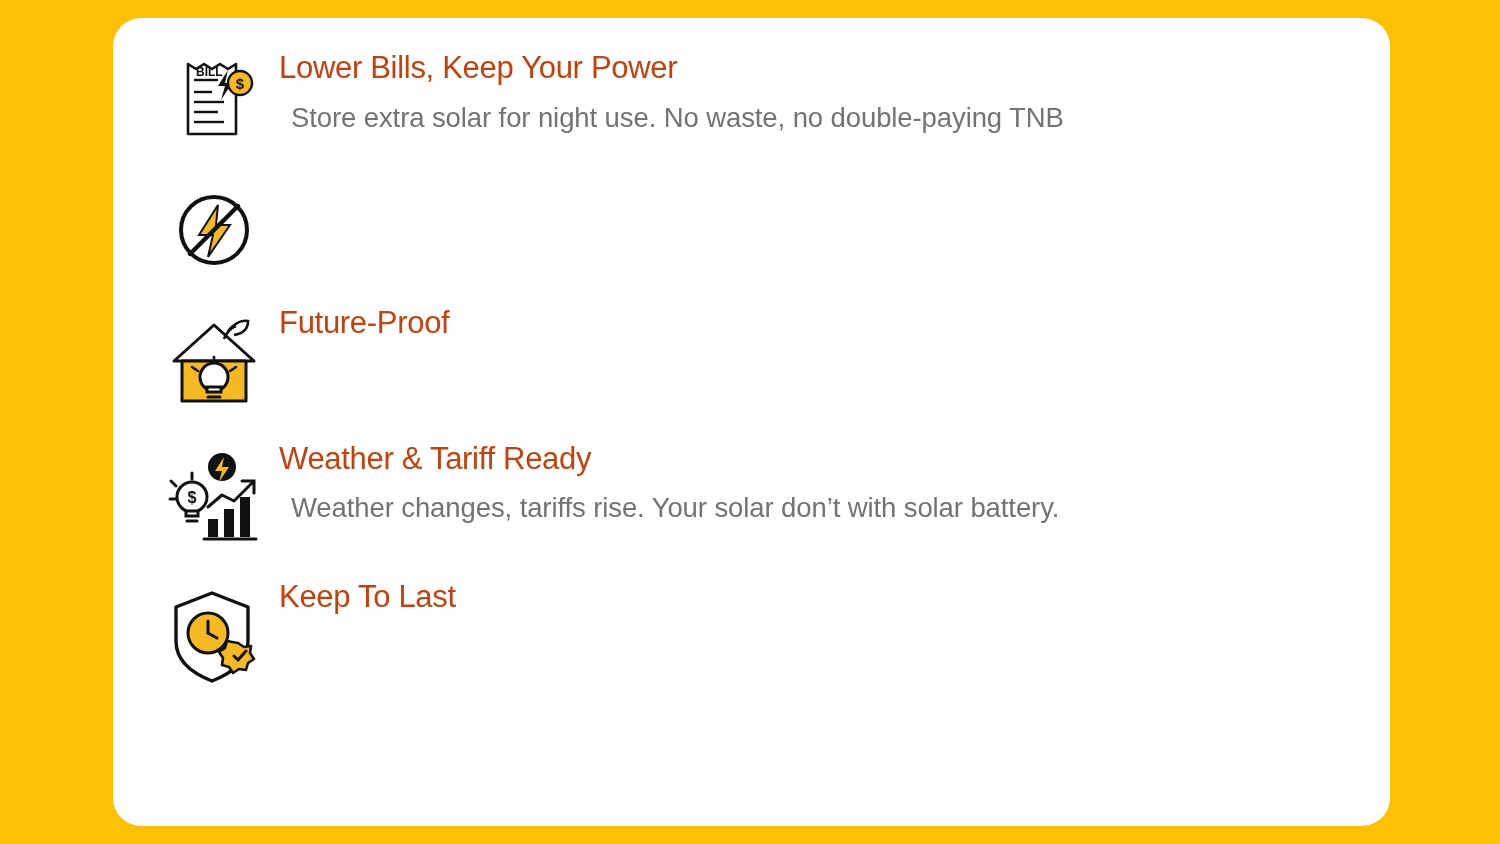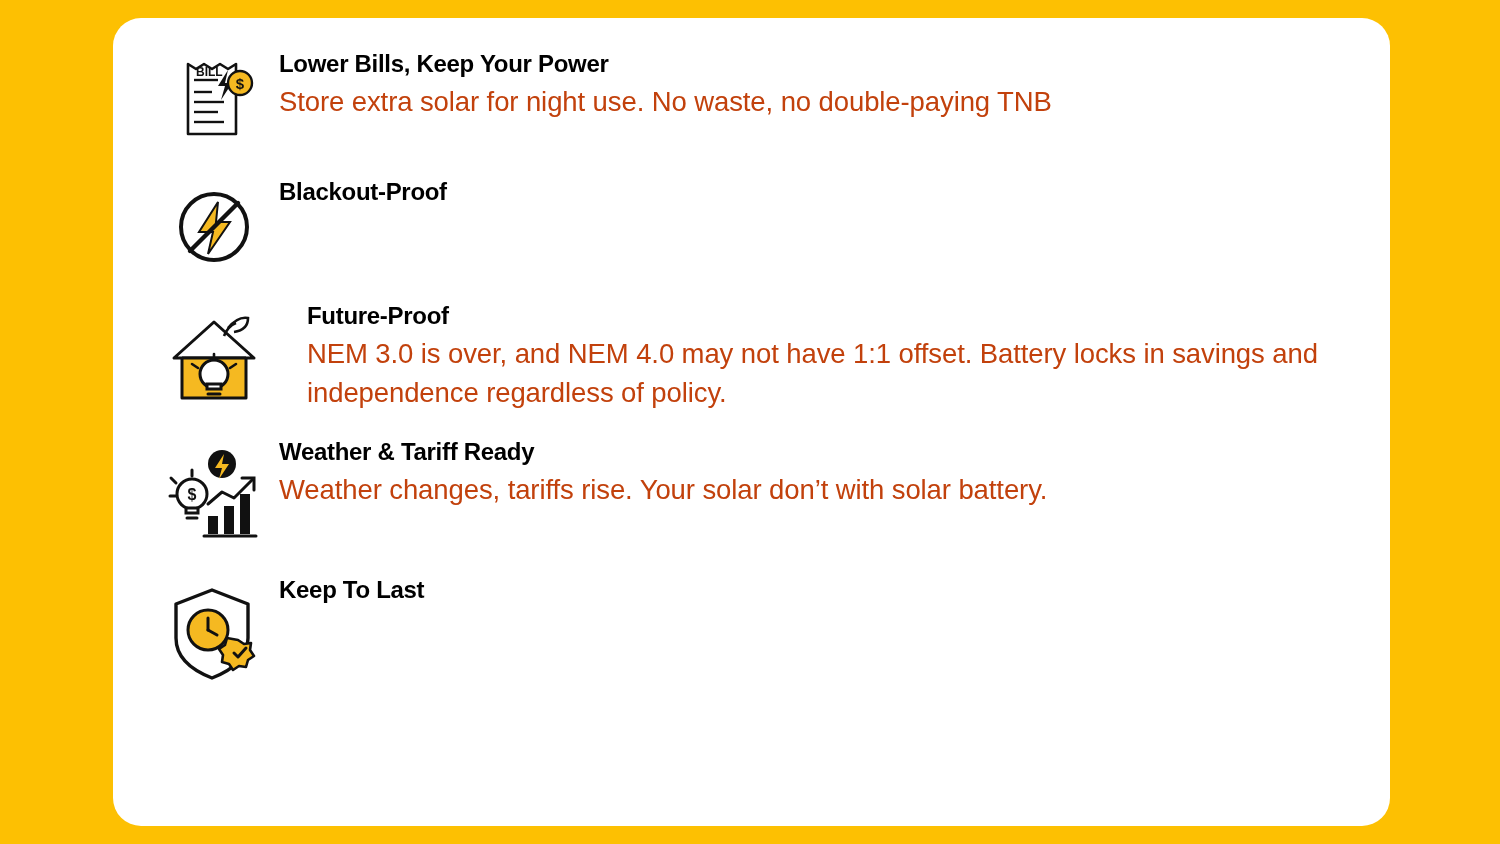--- a/index.html
+++ b/index.html
@@ -38,39 +38,39 @@
     padding-top: 6px;
   }
   .benefit-icon svg {
     display: block;
   }
   .benefit-text {
     flex: 1;
     padding-left: 10px;
   }
   .benefit-title {
-    font-size: 24px;
-    font-weight: bold;
-    color: #000000;
+    font-size: 31px;
+    font-weight: normal;
+    color: #c2410c;
     letter-spacing: -0.3px;
     line-height: 1.15;
     margin: 0 0 4px 0;
   }
   .benefit-desc {
     font-size: 27.5px;
-    color: #c2410c;
+    color: #737373;
     line-height: 1.42;
-    margin: 0;
+    margin: 12px;
     letter-spacing: -0.1px;
   }
   
   .row-0 { margin-top: 6px; }
   .row-0 .benefit-icon { padding-top: 0px; }
   .row-1 { margin-top: 32px; }
-  .row-2 { margin-top: 32px; gap: 28px; }
+  .row-2 { margin-top: 32px; }
   .row-3 { margin-top: 26px; }
   .row-4 { margin-top: 28px; }
   .sub { font-size: 0.72em; vertical-align: -0.22em; }
 </style>
 </head>
 <body>
 
 <div class="card">
 
   <div class="benefit row-0">
@@ -96,21 +96,20 @@
 
   <div class="benefit row-1">
     <div class="benefit-icon">
       <svg width="86" height="86" viewBox="0 0 86 86">
         <circle cx="43" cy="43" r="33" fill="#ffffff" stroke="#111" stroke-width="4"></circle>
         <path d="M47 18 L28 48 h14 l-5 22 22 -32 h-14 z" fill="#F5B921" stroke="#111" stroke-width="2"></path>
         <line x1="19" y1="67" x2="67" y2="19" stroke="#111" stroke-width="4.4" stroke-linecap="round"></line>
       </svg>
     </div>
     <div class="benefit-text">
-      <div class="benefit-title">Blackout-Proof</div>
     </div>
   </div>
 
   <div class="benefit row-2">
     <div class="benefit-icon">
       <svg width="104" height="104" viewBox="0 0 104 104">
         <path d="M52 14 L12 50 h80 z" fill="#ffffff" stroke="#111" stroke-width="3" stroke-linejoin="round"></path>
         <path d="M20 50 v40 h64 v-40" fill="#F5B921" stroke="#111" stroke-width="3" stroke-linejoin="round"></path>
         <path d="M20 50 h64" stroke="#111" stroke-width="3"></path>
         <path d="M66 20 q10 -12 20 -10 q0 12 -14 14" fill="none" stroke="#111" stroke-width="2.6"></path>
@@ -118,21 +117,20 @@
         <circle cx="52" cy="66" r="14" fill="#ffffff" stroke="#111" stroke-width="3"></circle>
         <path d="M45 76 h14 v5 h-14 z" fill="#ffffff" stroke="#111" stroke-width="3"></path>
         <line x1="46" y1="86" x2="58" y2="86" stroke="#111" stroke-width="3" stroke-linecap="round"></line>
         <line x1="30" y1="56" x2="36" y2="60" stroke="#111" stroke-width="2.6" stroke-linecap="round"></line>
         <line x1="74" y1="56" x2="68" y2="60" stroke="#111" stroke-width="2.6" stroke-linecap="round"></line>
         <line x1="52" y1="46" x2="52" y2="52" stroke="#111" stroke-width="2.6" stroke-linecap="round"></line>
       </svg>
     </div>
     <div class="benefit-text">
       <div class="benefit-title">Future-Proof</div>
-      <div class="benefit-desc">NEM 3.0 is over, and NEM 4.0 may not have 1:1 offset. Battery locks in savings and independence regardless of policy.</div>
     </div>
   </div>
 
   <div class="benefit row-3">
     <div class="benefit-icon">
       <svg width="104" height="104" viewBox="0 0 104 104">
         <circle cx="60" cy="20" r="14" fill="#111"></circle>
         <path d="M62 10 L53 24 h7 l-3 11 10 -15 h-7 z" fill="#F5B921"></path>
         <circle cx="30" cy="50" r="15" fill="#ffffff" stroke="#111" stroke-width="3"></circle>
         <text x="30" y="56" text-anchor="middle" font-family="Liberation Sans, sans-serif" font-size="16" font-weight="bold" fill="#111">$</text>

